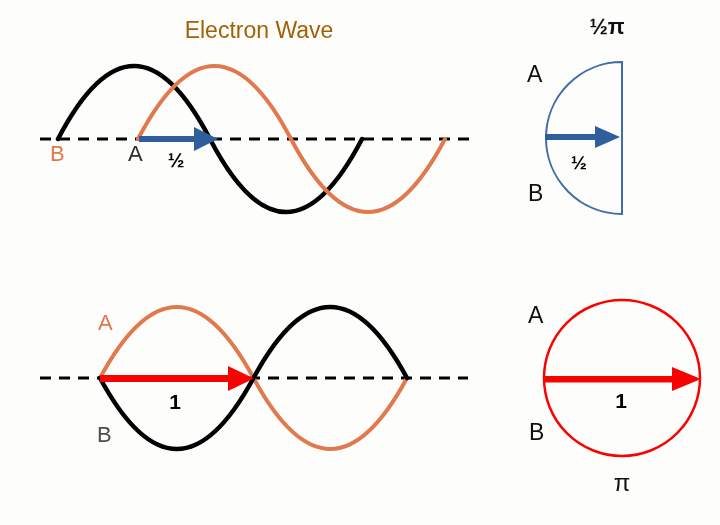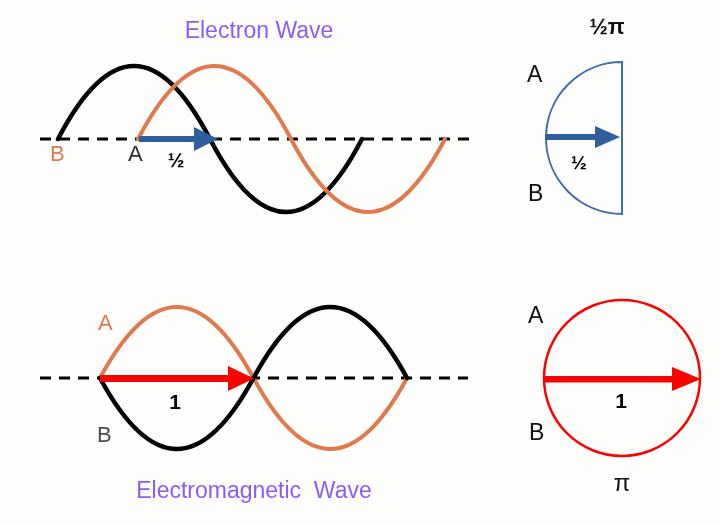--- a/index.html
+++ b/index.html
@@ -9,21 +9,21 @@
     height: 525px;
     background: #fdfdfb;
     font-family: "Liberation Sans", sans-serif;
     overflow: hidden;
   }
   .artwork { position: absolute; left: 0; top: 0; }
   .lbl {
     position: absolute;
     line-height: 1;
     white-space: pre;
-    color: #8b5cf6;
+    color: #a16207;
   }
   .ctr { transform: translateX(-50%); }
   .bold { font-weight: bold; }
 </style>
 </head>
 <body>
 
 <div class="canvas">
 
   <svg class="artwork" width="720" height="525" viewBox="0 0 720 525">
@@ -74,21 +74,20 @@
   <div class="lbl ctr bold" style="left:176px; top:150px; font-size:20px; color:#000;">½</div>
 
   <div class="lbl ctr" style="left:607px; top:16px; font-size:22px; font-weight:700; color:#111;">½π</div>
 
   <div class="lbl" style="left:527px; top:63px; font-size:23px; color:#111;">A</div>
 
   <div class="lbl" style="left:528px; top:182px; font-size:23px; color:#111;">B</div>
 
   <div class="lbl ctr bold" style="left:579px; top:153px; font-size:19px; color:#000;">½</div>
 
-  <div class="lbl ctr" style="left:254px; top:479px; font-size:23px;">Electromagnetic  Wave</div>
 
   <div class="lbl" style="left:98px; top:312px; font-size:22px; color:#e0794e;">A</div>
 
   <div class="lbl" style="left:97px; top:424px; font-size:22px; color:#4d4d4d;">B</div>
 
   <div class="lbl ctr bold" style="left:175px; top:391px; font-size:21px; color:#000;">1</div>
 
   <div class="lbl ctr" style="left:622px; top:471px; font-size:24px; font-weight:500; color:#111;">π</div>
 
   <div class="lbl" style="left:528px; top:304px; font-size:23px; color:#111;">A</div>

